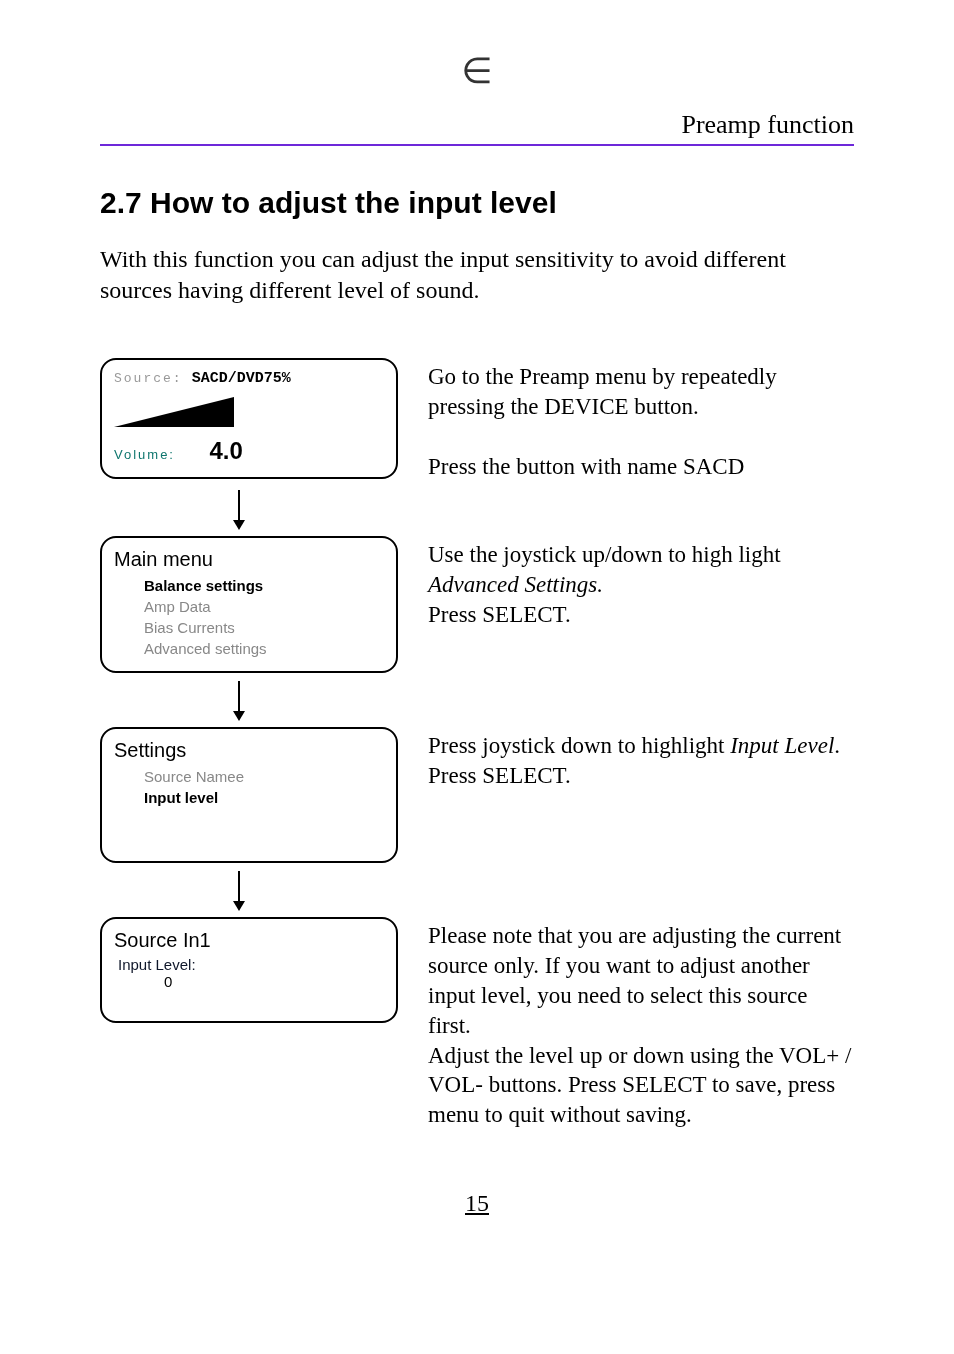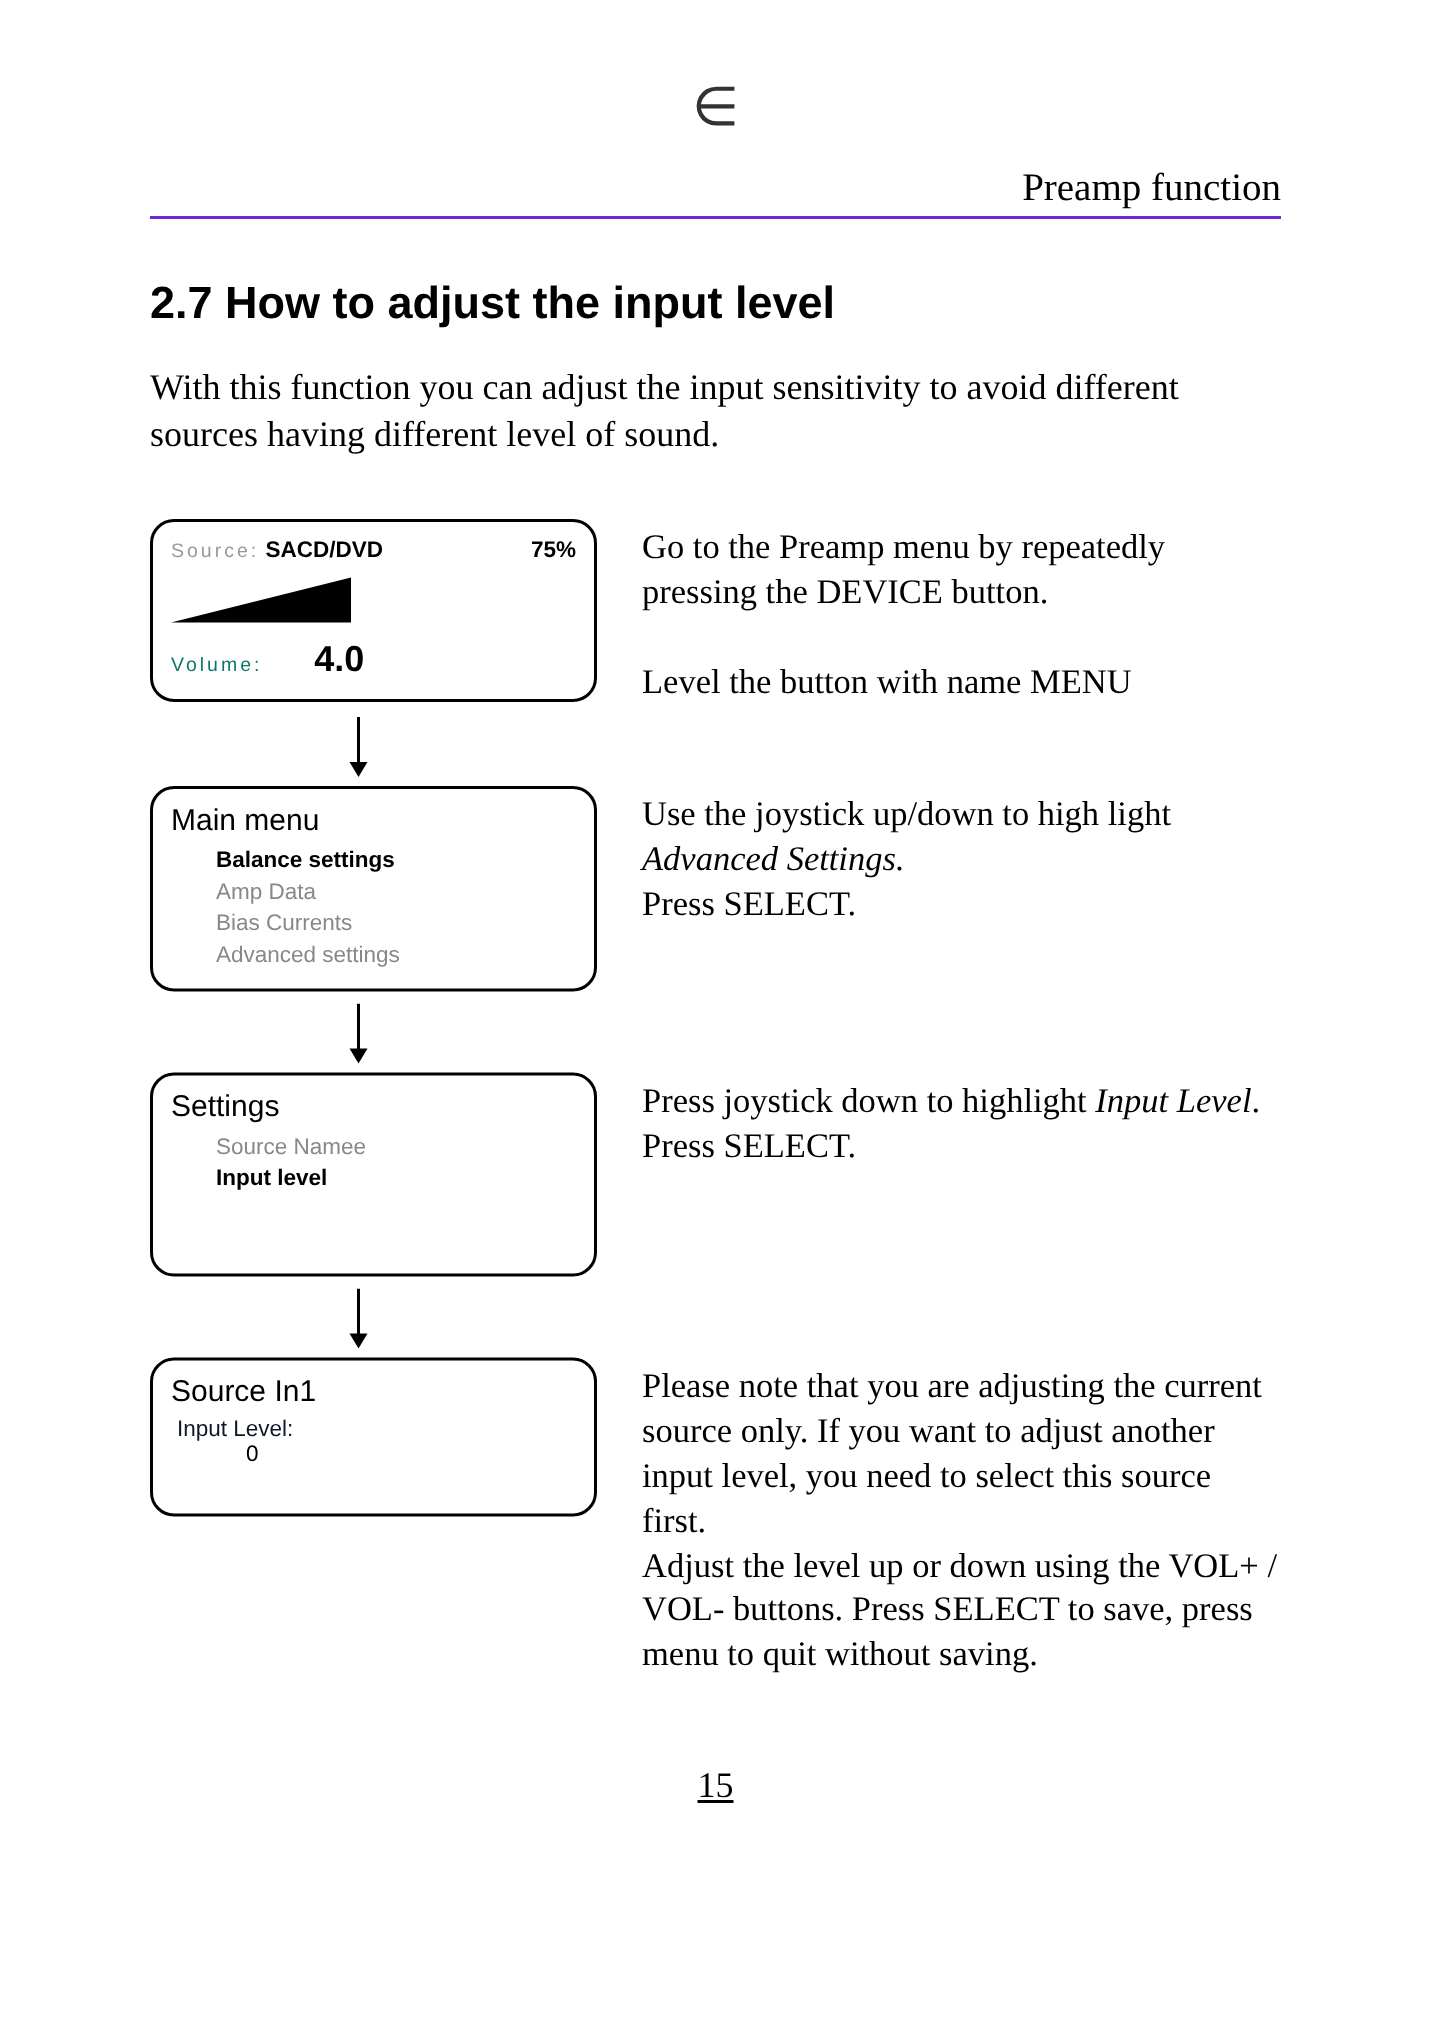--- a/index.html
+++ b/index.html
@@ -35,42 +35,42 @@
   }
   .section-title {
     font-family: Arial, Helvetica, sans-serif;
     font-weight: bold;
     font-size: 30px;
     margin-bottom: 24px;
   }
   .intro {
     font-size: 24px;
     line-height: 1.3;
-    margin-bottom: 40px;
+    margin-bottom: 52px;
   }
   .step-row {
     display: flex;
     align-items: flex-start;
     gap: 30px;
     margin-bottom: 8px;
   }
   .lcd-box {
     border: 2px solid #000;
     border-radius: 16px;
     width: 270px;
     min-height: 90px;
     padding: 10px 12px 12px 12px;
     font-family: "Segoe UI", "Myriad Pro", Arial, sans-serif;
     position: relative;
     flex-shrink: 0;
   }
   .lcd-row1 {
     display: flex;
-    justify-content: space-between;
     font-size: 15px;
+    font-family: Liberation Mono, monospace;
   }
   .lcd-label { color: #999; letter-spacing: 2px; font-size: 13px; }
   .lcd-value { font-weight: bold; color: #000; }
   .lcd-pct { font-weight: bold; color: #000; }
   .lcd-tri {
     margin: 6px auto 4px auto;
     width: 120px;
   }
   .lcd-vol {
     font-size: 13px;
@@ -138,21 +138,21 @@
         <polygon points="0,34 120,34 120,4" fill="#000"></polygon>
       </svg>
       <div>
         <span class="lcd-vol">Volume:</span>
         <span class="lcd-volnum">4.0</span>
       </div>
     </div>
     <div class="step-text">
       <div>Go to the Preamp menu by repeatedly pressing the DEVICE button.</div>
       <br>
-      <div>Level the button with name MENU</div>
+      <div>Press the button with name SACD</div>
     </div>
   </div>
 
   <svg class="arrow-down" width="18" height="40">
     <line x1="9" y1="0" x2="9" y2="32" stroke="#000" stroke-width="2"></line>
     <polygon points="3,30 15,30 9,40" fill="#000"></polygon>
   </svg>
 
   <div class="step-row">
     <div class="lcd-box">

